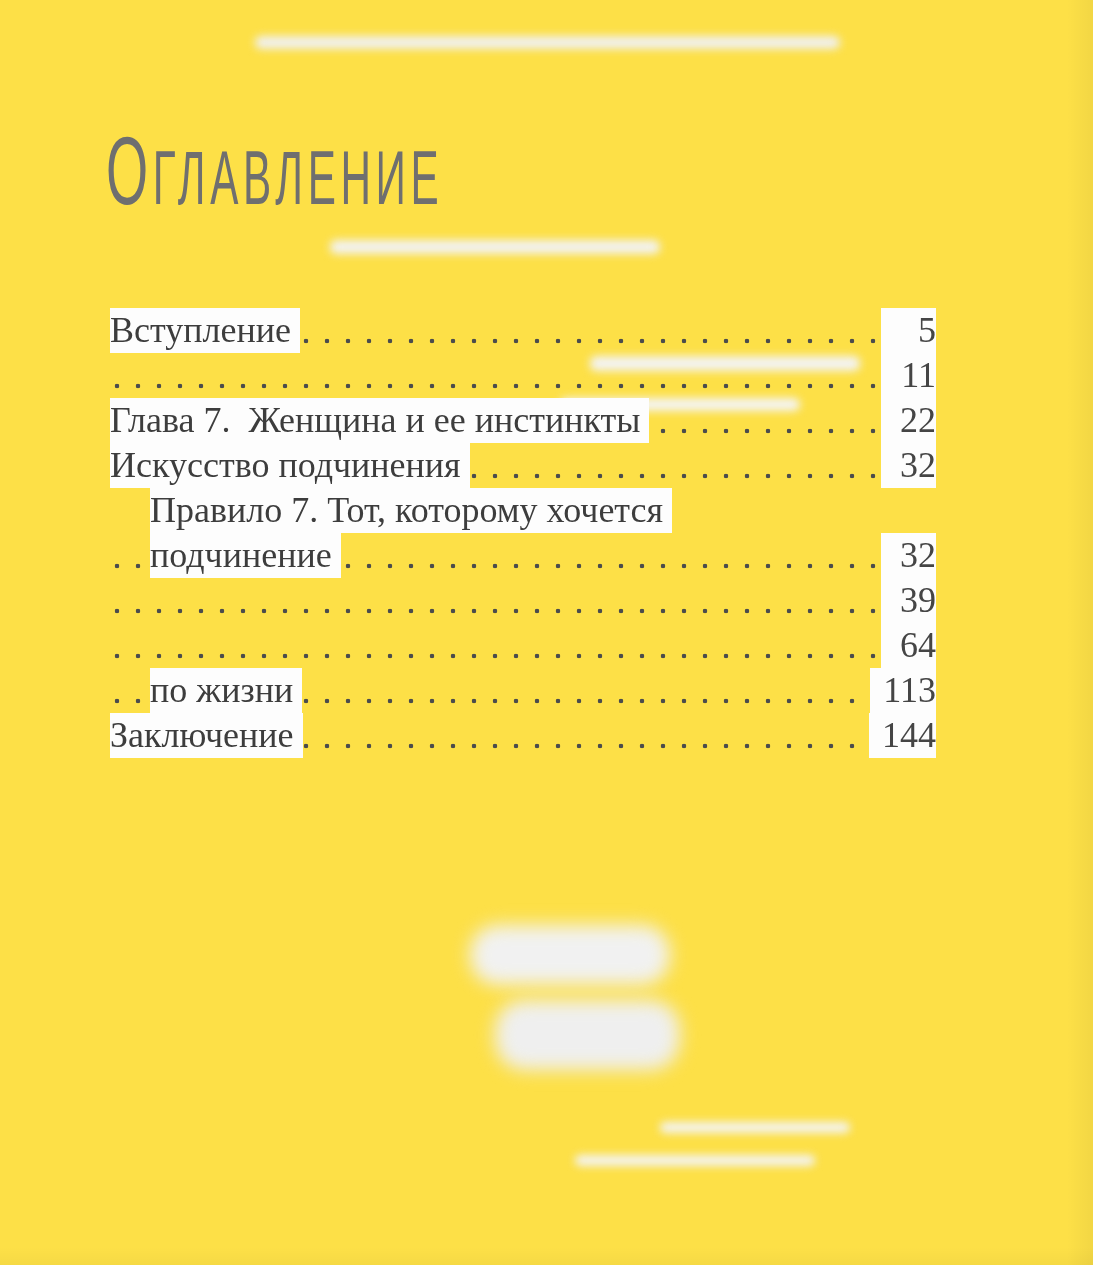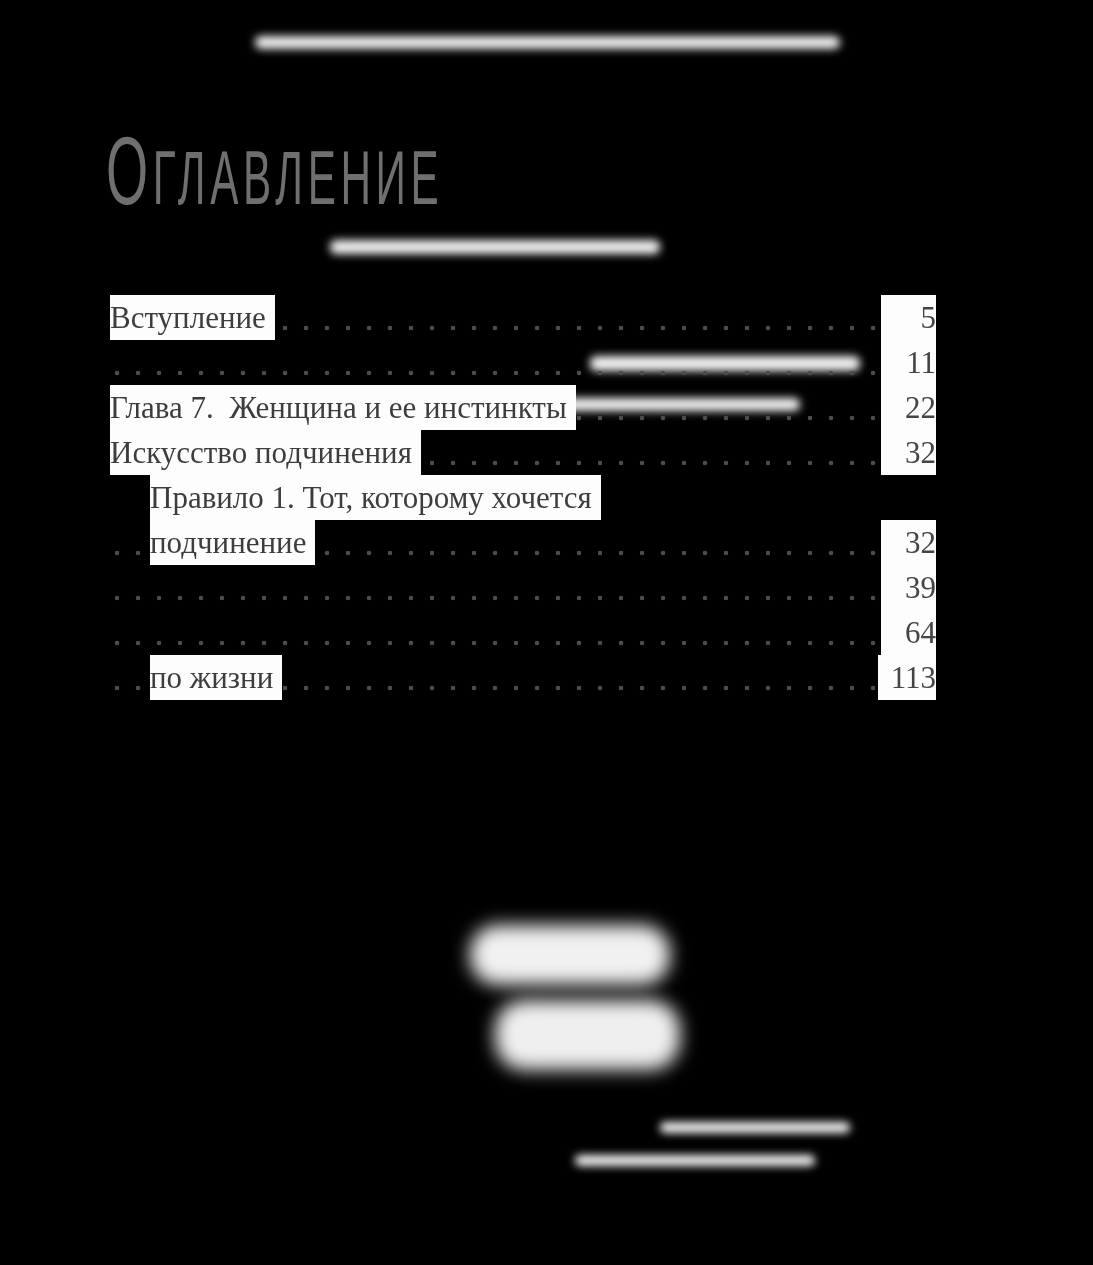--- a/index.html
+++ b/index.html
@@ -1,19 +1,19 @@
 <!DOCTYPE html>
 <html><head>
 <meta charset="utf-8">
 <style>
   html,body{margin:0;padding:0;background:#e9e9e9;}
   .page{
     position:relative;
     width:1093px;height:1265px;
-    background:#000000;
+    background:#fde047;
     overflow:hidden;
     font-family:"Liberation Serif", serif;
   }
   
   .edge-shade-right{
     position:absolute;top:0;right:0;width:26px;height:100%;
     background:linear-gradient(to right, rgba(0,0,0,0), rgba(0,0,0,0.045));
     pointer-events:none;
   }
   .edge-shade-bottom{
@@ -32,22 +32,22 @@
     color:#6f6f6f;
     text-transform:uppercase;
     transform:scale(0.66,1.18);
     transform-origin:left top;
     white-space:nowrap;
   }
   .title::first-letter{font-size:82px;}
 
   
   .toc{
-    position:absolute;left:110px;top:295px;width:826px;
-    font-size:31px;
+    position:absolute;left:110px;top:308px;width:826px;
+    font-size:36px;
     color:#3d3d3d;
   }
   .toc-row{
     position:relative;
     height:45px;
     line-height:45px;
     white-space:nowrap;
   }
   .toc-row .leader{
     position:absolute;left:4px;right:4px;bottom:9px;height:6px;
@@ -113,37 +113,42 @@
         <div class="leader"></div>
         <span class="label">Глава 7. Женщина и ее инстинкты</span>
         <span class="pagenum">22</span>
       </div>
       <div class="toc-row">
         <div class="leader"></div>
         <span class="label">Искусство подчинения</span>
         <span class="pagenum">32</span>
       </div>
       <div class="toc-row indent">
-        <span class="label">Правило 1. Тот, которому хочется</span>
+        <span class="label">Правило 7. Тот, которому хочется</span>
       </div>
       <div class="toc-row indent">
         <div class="leader"></div>
         <span class="label">подчинение</span>
         <span class="pagenum">32</span>
       </div>
       <div class="toc-row indent">
         <div class="leader"></div>
         <span class="pagenum">39</span>
       </div>
       <div class="toc-row indent">
         <div class="leader"></div>
         <span class="pagenum">64</span>
       </div>
       <div class="toc-row indent">
         <div class="leader"></div>
         <span class="label">по жизни</span>
         <span class="pagenum">113</span>
       </div>
+      <div class="toc-row">
+        <div class="leader"></div>
+        <span class="label">Заключение</span>
+        <span class="pagenum">144</span>
+      </div>
     </div>
 
   <div class="edge-shade-right"></div>
   <div class="edge-shade-bottom"></div>
 </div>
 
 </body></html>

